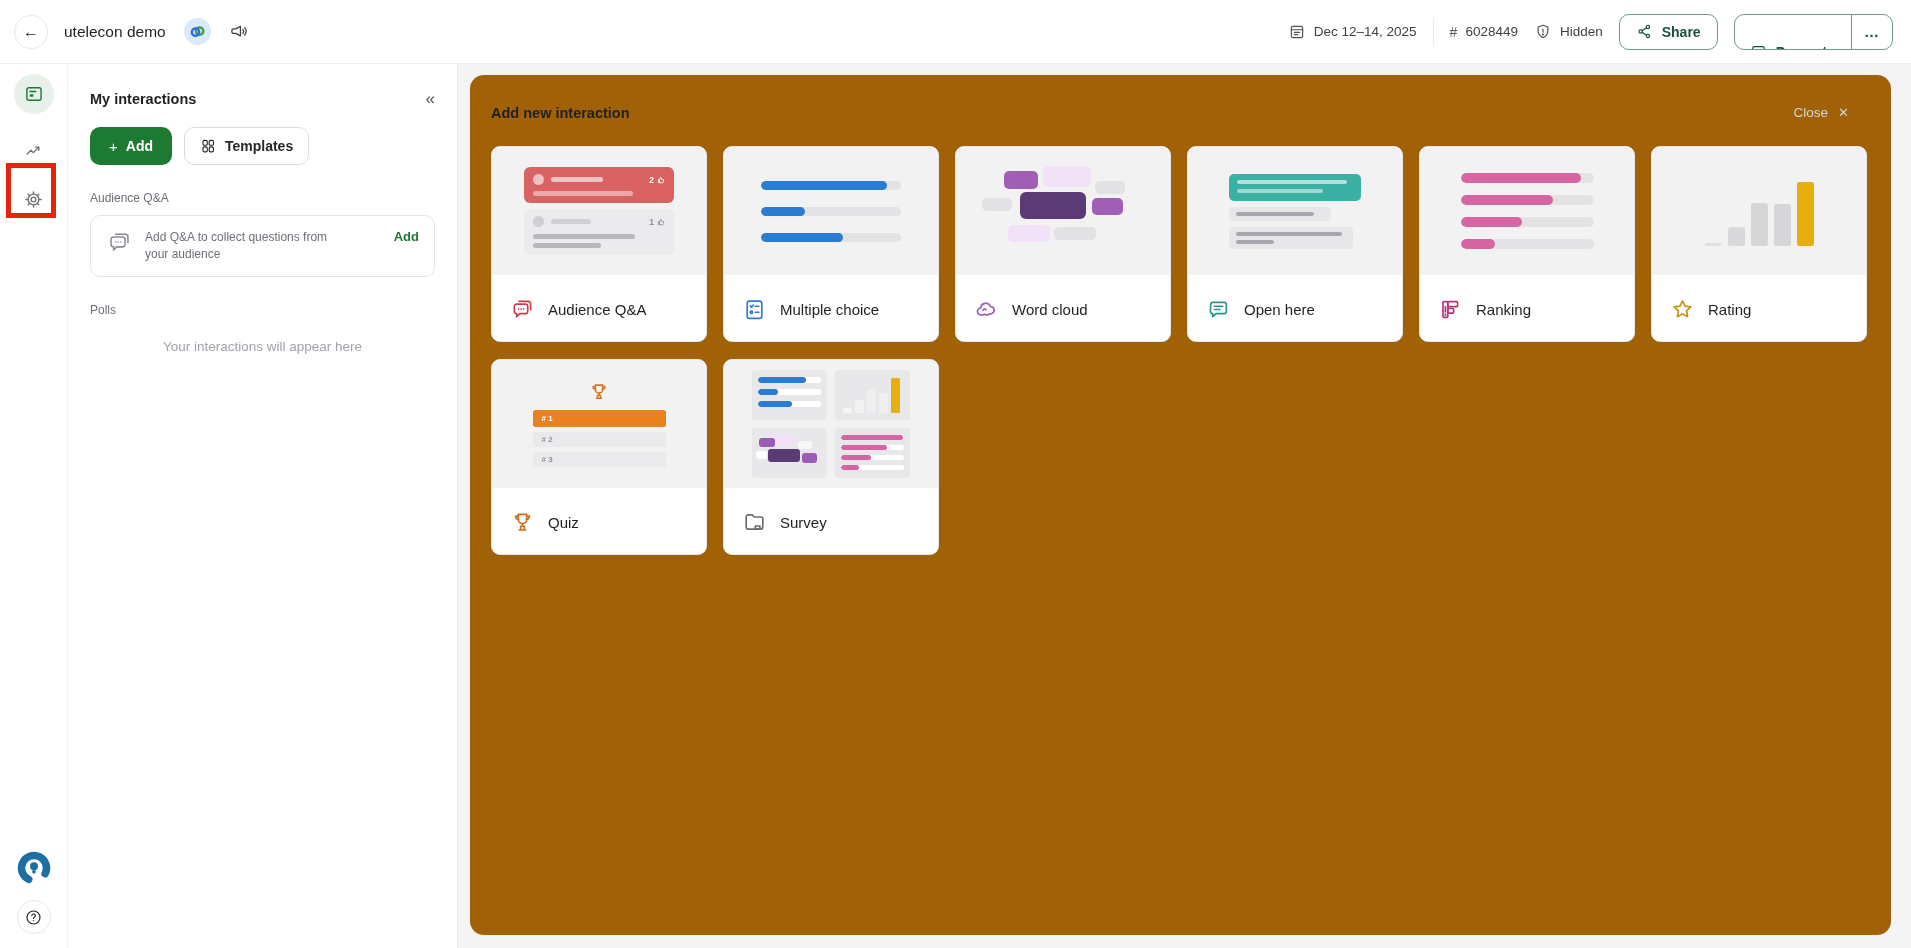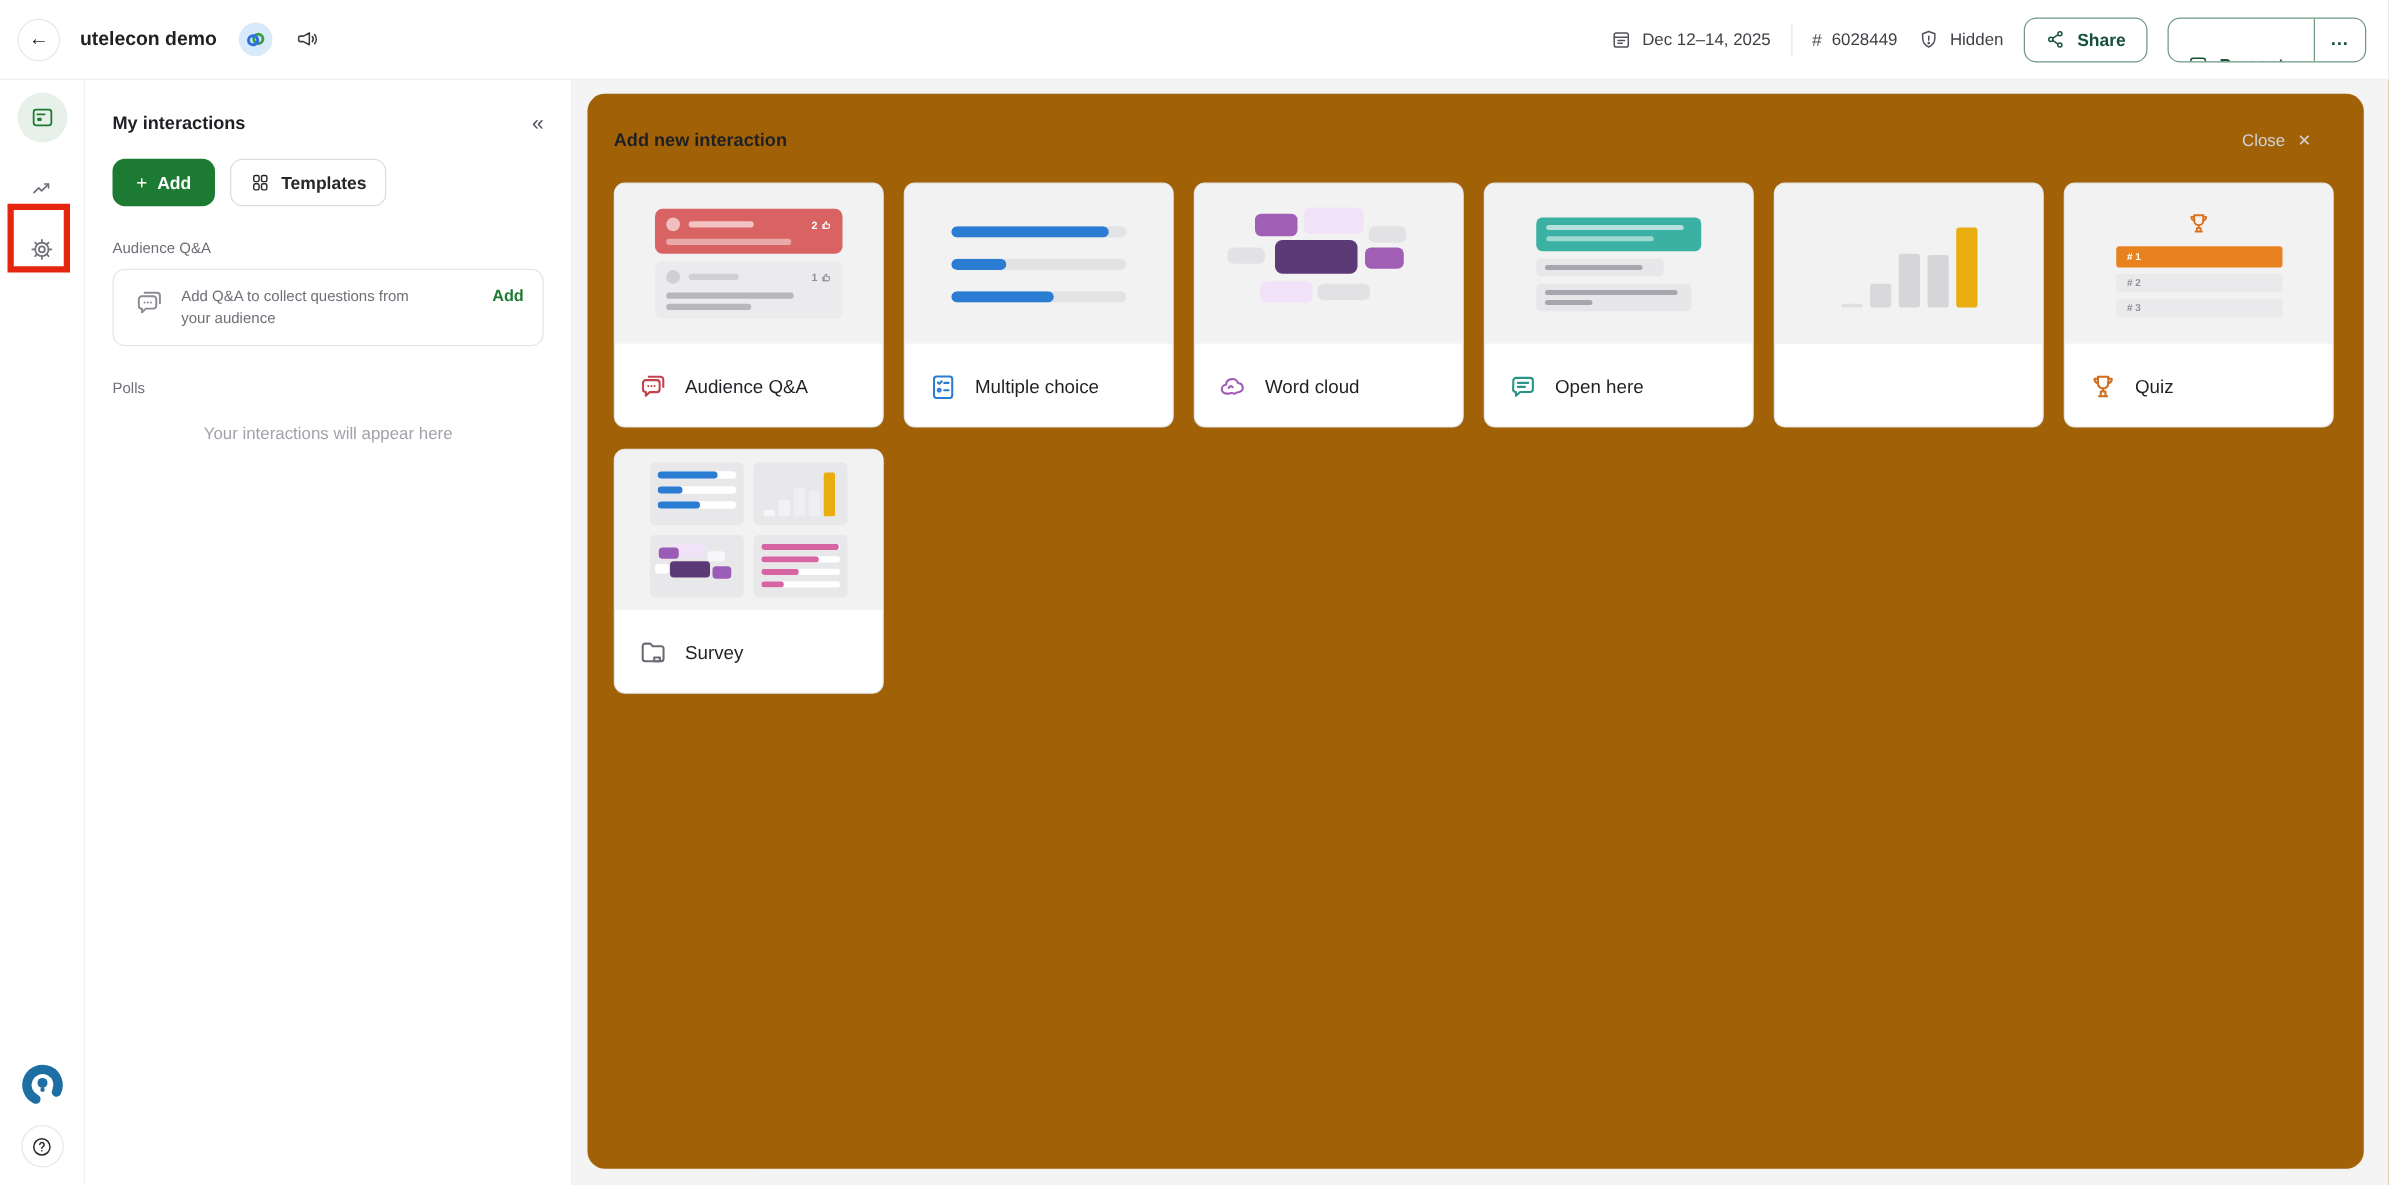--- a/index.html
+++ b/index.html
@@ -15,21 +15,21 @@
   
   .topbar {
     height:64px; background:#fff; display:flex; align-items:center;
     padding:0 18px 0 14px; border-bottom:1px solid #efeff1;
   }
   .circle-btn {
     width:34px; height:34px; border-radius:50%; background:#fff;
     border:1px solid #e7e7ea; display:flex; align-items:center; justify-content:center;
     font-size:16px; color:#27272a; cursor:pointer;
   }
-  .tb-title { font-size:15.5px; font-weight:700; color:#1f2023; margin-left:16px; }
+  .tb-title { font-size:15.5px; font-weight:400; color:#1f2023; margin-left:16px; }
   .tb-badge {
     width:27px; height:27px; border-radius:50%; background:#d9eafb;
     display:flex; align-items:center; justify-content:center; margin-left:18px;
   }
   .tb-mega { margin-left:18px; }
   .tb-right { margin-left:auto; display:flex; align-items:center; gap:16px; }
   .tb-meta { display:flex; align-items:center; gap:8px; font-size:13.5px; color:#3f3f46; }
   .tb-sep { width:1px; height:26px; background:#e6e6e9; }
   .hash { color:#52525b; font-size:14px; }
   .pill {
@@ -451,30 +451,63 @@
           </div>
           <div class="cfoot">
             <svg width="25" height="25" viewBox="0 0 24 24" fill="none" stroke="#2a9486" stroke-width="1.6" stroke-linecap="round" stroke-linejoin="round">
               <path d="M4.5 7.2a2.1 2.1 0 0 1 2.1-2.1h10.8a2.1 2.1 0 0 1 2.1 2.1v6.6a2.1 2.1 0 0 1-2.1 2.1H9.7l-3.2 3v-3h-.1a2.1 2.1 0 0 1-2.1-2.1z"></path>
               <path d="M8 8.9h8M8 12h5.4"></path>
             </svg>
             <span class="clabel">Open here</span>
           </div>
         </div>
 
+        <div class="card">
+          <div class="illus">
+            <div class="art-bars rk">
+              <div class="track">
+                  <div class="fill" style="width:120px"></div>
+                </div>
+              <div class="track">
+                  <div class="fill" style="width:92px"></div>
+                </div>
+              <div class="track">
+                  <div class="fill" style="width:61px"></div>
+                </div>
+              <div class="track">
+                  <div class="fill" style="width:34px"></div>
+                </div>
+            </div>
+          </div>
+          <div class="cfoot">
+            <svg width="25" height="25" viewBox="0 0 24 24" fill="none" stroke="#bd2e7b" stroke-width="1.6" stroke-linejoin="round">
+              <rect x="4.8" y="4.5" width="4.6" height="15" rx="1"></rect>
+              <rect x="9.4" y="4.5" width="9.4" height="4.8" rx="1"></rect>
+              <rect x="9.4" y="11" width="5.6" height="4.4" rx="1"></rect>
+              <path d="M7.1 9.3v5M7.1 16.5v1" stroke-linecap="round"></path>
+            </svg>
+            <span class="clabel">Ranking</span>
+          </div>
+        </div>
 
         <div class="card">
           <div class="illus">
             <div class="art-rating">
               <div class="rbar" style="height:3px;background:#e0e0e3"></div>
               <div class="rbar" style="height:19px;background:#d9d9dc"></div>
               <div class="rbar" style="height:43px;background:#d6d6d9"></div>
               <div class="rbar" style="height:42px;background:#d6d6d9"></div>
               <div class="rbar" style="height:64px;background:#e9ad10"></div>
             </div>
+          </div>
+          <div class="cfoot">
+            <svg width="25" height="25" viewBox="0 0 24 24" fill="none" stroke="#c9920e" stroke-width="1.6" stroke-linejoin="round">
+              <path d="M12 3.8l2.4 5 5.5.7-4 3.9 1 5.5-4.9-2.7-4.9 2.7 1-5.5-4-3.9 5.5-.7z"></path>
+            </svg>
+            <span class="clabel">Rating</span>
           </div>
         </div>
 
         <div class="card">
           <div class="illus">
             <div class="art-quiz">
               <svg width="22" height="22" viewBox="0 0 24 24" fill="none" stroke="#d9731f" stroke-width="1.7" stroke-linecap="round" stroke-linejoin="round">
                 <path d="M8 4.5h8v4.7a4 4 0 0 1-8 0z"></path>
                 <path d="M8 6H5.6a2.6 2.6 0 0 0 2.7 3M16 6h2.4a2.6 2.6 0 0 1-2.7 3"></path>
                 <path d="M12 13.2v2.6M9.3 18.8h5.4M10.3 15.8h3.4v3h-3.4z"></path>

